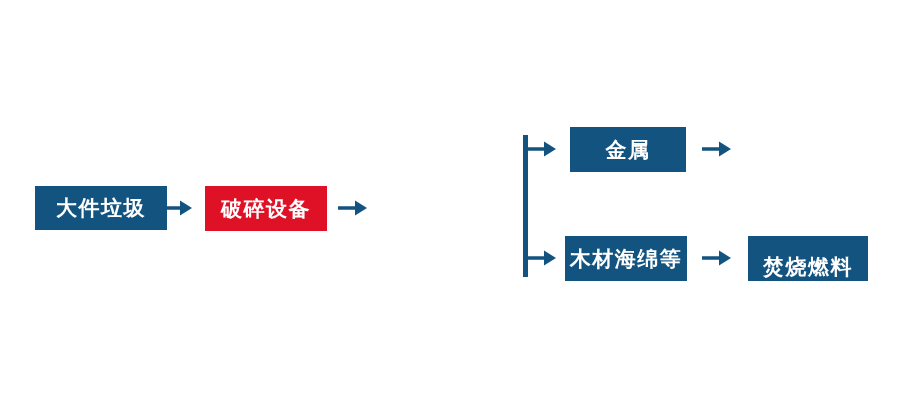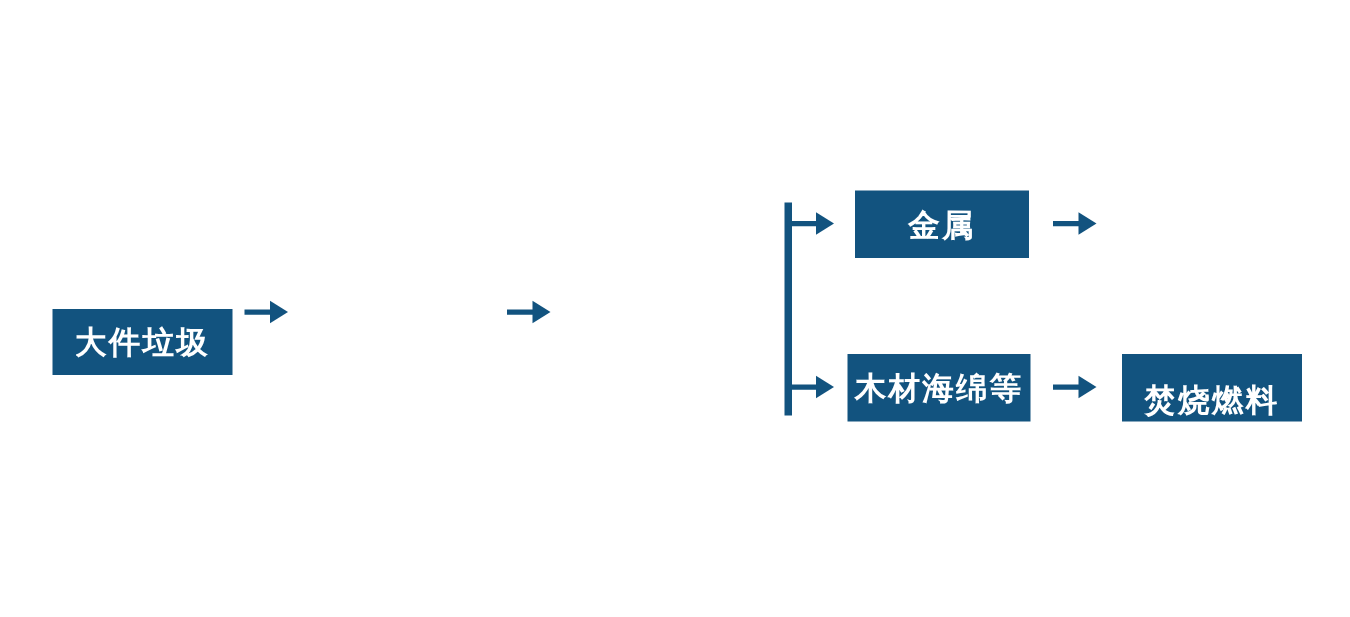--- a/index.html
+++ b/index.html
@@ -43,29 +43,32 @@
   .vline{
     position:absolute;
     background:var(--arrow-blue);
   }
 </style>
 </head>
 <body>
 
 <div class="canvas">
 
-  <div class="node blue" style="left:35px;top:186px;width:120px;height:44px;margin-top:20px;">
+  <div class="node blue" style="left:35px;top:186px;width:132px;height:44px;">
     <span>大件垃圾</span>
   </div>
 
   <svg class="arrow" style="left:162px;top:197px;" width="32" height="22" viewBox="0 0 32 22">
     <path d="M1 11 H21" stroke="currentColor" stroke-width="3.5" fill="none"></path>
     <path d="M18 3.5 L30 11 L18 18.5 Z" fill="currentColor"></path>
   </svg>
 
+  <div class="node red" style="left:205px;top:186px;width:122px;height:45px;">
+    <span>破碎设备</span>
+  </div>
 
   <svg class="arrow" style="left:337px;top:197px;" width="32" height="22" viewBox="0 0 32 22">
     <path d="M1 11 H21" stroke="currentColor" stroke-width="3.5" fill="none"></path>
     <path d="M18 3.5 L30 11 L18 18.5 Z" fill="currentColor"></path>
   </svg>
 
 
   <div class="vline" style="left:523px;top:135px;width:5px;height:142px;"></div>
 
   <svg class="arrow" style="left:524px;top:138px;" width="34" height="22" viewBox="0 0 34 22">

